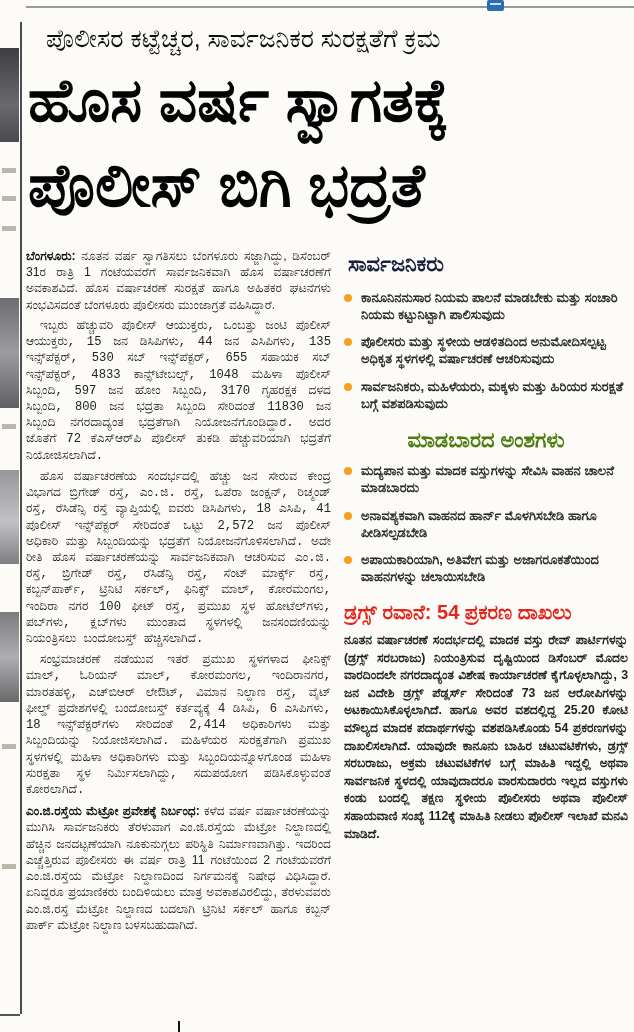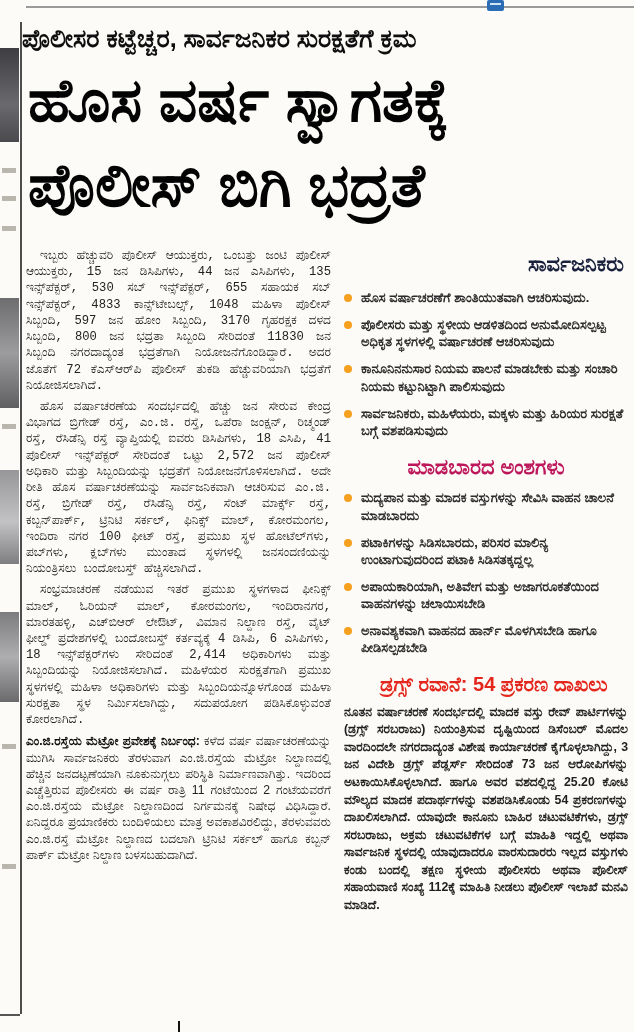--- a/index.html
+++ b/index.html
@@ -27,22 +27,22 @@
   .frag3 { top:470px; height:94px;  background:linear-gradient(180deg,#97979a,#c2c2c4 55%,#7e7e81); }
   .frag4 { top:612px; height:90px;  background:linear-gradient(180deg,#7c7c7f,#aeaeb0 50%,#6a6a6d); }
   .mark { position:absolute; left:2px; width:14px; height:5px; background:#b9b6ae; }
   .m1 { top:168px; } .m2 { top:196px; } .m3 { top:226px; } .m4 { top:424px; } .m5 { top:744px; } .m6 { top:864px; }
   .strip-footline { position:absolute; left:0; top:1014px; width:20px; height:2px; background:#555; }
   .bottom-tick { position:absolute; left:178px; top:1021px; width:2px; height:11px; background:#111; }
 
   
   .content { position:absolute; left:22px; top:0; width:612px; height:1032px; }
   .kicker {
-    position:absolute; top:24px; left:0; width:580px;
-    font-size:25px; font-weight:bold; color:#0e0e0e; letter-spacing:0;
+    position:absolute; top:24px; left:24px; width:580px;
+    font-size:25px; font-weight:normal; color:#0e0e0e; letter-spacing:0;
   }
   .headline {
     position:absolute; top:58px; left:6px; width:600px;
     font-size:60px; line-height:1.42; font-weight:900; color:#030303;
   }
   .headline span { display:block; }
 
   .columns {
     position:absolute; top:248px; left:4px; width:604px; height:774px;
     display:flex; gap:13px; overflow:hidden;
@@ -51,21 +51,21 @@
   .col-right { flex:1; overflow:hidden; padding-right:2px; }
 
   .body-para {
     font-size:12.2px; line-height:1.33; text-align:justify;
     color:#222; margin-bottom:5px;
   }
   .body-para.indent { text-indent:14px;font-family:Liberation Mono, monospace; }
   .dateline, .runin { font-weight:bold; color:#0d0d0d; }
 
   .dos-title {
-    text-align:right; font-size:21px; font-weight:bold; line-height:1.38;
+    text-align:left; font-size:21px; font-weight:bold; line-height:1.38;
     margin:2px 4px 10px 4px;
   }
   .donts-title {
     text-align:center; font-size:21px; font-weight:bold; line-height:1.3;
     margin:14px 4px 9px 4px;
   }
   .bullet-item { display:flex; gap:9px; margin-bottom:10px; }
   .bullet-dot {
     flex:0 0 auto; width:8px; height:8px; border-radius:50%;
     margin-top:5px;
@@ -107,67 +107,60 @@
     <div class="kicker">ಪೊಲೀಸರ ಕಟ್ಟೆಚ್ಚರ, ಸಾರ್ವಜನಿಕರ ಸುರಕ್ಷತೆಗೆ ಕ್ರಮ</div>
 
     <h1 class="headline">
       <span>ಹೊಸ ವರ್ಷ ಸ್ವಾಗತಕ್ಕೆ</span>
       <span>ಪೊಲೀಸ್ ಬಿಗಿ ಭದ್ರತೆ</span>
     </h1>
 
     <div class="columns">
 
       <div class="col-left">
+        <p class="body-para"><strong class="dateline">ಬೆಂಗಳೂರು:</strong><span> ನೂತನ ವರ್ಷ ಸ್ವಾಗತಿಸಲು ಬೆಂಗಳೂರು ಸಜ್ಜಾಗಿದ್ದು, ಡಿಸೆಂಬರ್ 31ರ ರಾತ್ರಿ 1 ಗಂಟೆಯವರೆಗೆ ಸಾರ್ವಜನಿಕವಾಗಿ ಹೊಸ ವರ್ಷಾಚರಣೆಗೆ ಅವಕಾಶವಿದೆ. ಹೊಸ ವರ್ಷಾಚರಣೆ ಸುರಕ್ಷತೆ ಹಾಗೂ ಅಹಿತಕರ ಘಟನೆಗಳು ಸಂಭವಿಸದಂತೆ ಬೆಂಗಳೂರು ಪೊಲೀಸರು ಮುಂಜಾಗ್ರತೆ ವಹಿಸಿದ್ದಾರೆ.</span></p>
         <p class="body-para indent">ಇಬ್ಬರು ಹೆಚ್ಚುವರಿ ಪೊಲೀಸ್ ಆಯುಕ್ತರು, ಒಂಬತ್ತು ಜಂಟಿ ಪೊಲೀಸ್ ಆಯುಕ್ತರು, 15 ಜನ ಡಿಸಿಪಿಗಳು, 44 ಜನ ಎಸಿಪಿಗಳು, 135 ಇನ್ಸ್‌ಪೆಕ್ಟರ್, 530 ಸಬ್ ಇನ್ಸ್‌ಪೆಕ್ಟರ್, 655 ಸಹಾಯಕ ಸಬ್ ಇನ್ಸ್‌ಪೆಕ್ಟರ್, 4833 ಕಾನ್ಸ್‌ಟೇಬಲ್ಸ್, 1048 ಮಹಿಳಾ ಪೊಲೀಸ್ ಸಿಬ್ಬಂದಿ, 597 ಜನ ಹೋಂ ಸಿಬ್ಬಂದಿ, 3170 ಗೃಹರಕ್ಷಕ ದಳದ ಸಿಬ್ಬಂದಿ, 800 ಜನ ಭದ್ರತಾ ಸಿಬ್ಬಂದಿ ಸೇರಿದಂತೆ 11830 ಜನ ಸಿಬ್ಬಂದಿ ನಗರದಾದ್ಯಂತ ಭದ್ರತೆಗಾಗಿ ನಿಯೋಜನೆಗೊಂಡಿದ್ದಾರೆ. ಅದರ ಜೊತೆಗೆ 72 ಕೆಎಸ್‌ಆರ್‌ಪಿ ಪೊಲೀಸ್ ತುಕಡಿ ಹೆಚ್ಚುವರಿಯಾಗಿ ಭದ್ರತೆಗೆ ನಿಯೋಜಿಸಲಾಗಿದೆ.</p>
         <p class="body-para indent">ಹೊಸ ವರ್ಷಾಚರಣೆಯ ಸಂದರ್ಭದಲ್ಲಿ ಹೆಚ್ಚು ಜನ ಸೇರುವ ಕೇಂದ್ರ ವಿಭಾಗದ ಬ್ರಿಗೇಡ್ ರಸ್ತೆ, ಎಂ.ಜಿ. ರಸ್ತೆ, ಒಪೆರಾ ಜಂಕ್ಷನ್, ರಿಚ್ಮಂಡ್ ರಸ್ತೆ, ರೆಸಿಡೆನ್ಸಿ ರಸ್ತೆ ವ್ಯಾಪ್ತಿಯಲ್ಲಿ ಐವರು ಡಿಸಿಪಿಗಳು, 18 ಎಸಿಪಿ, 41 ಪೊಲೀಸ್ ಇನ್ಸ್‌ಪೆಕ್ಟರ್ ಸೇರಿದಂತೆ ಒಟ್ಟು 2,572 ಜನ ಪೊಲೀಸ್ ಅಧಿಕಾರಿ ಮತ್ತು ಸಿಬ್ಬಂದಿಯನ್ನು ಭದ್ರತೆಗೆ ನಿಯೋಜನೆಗೊಳಿಸಲಾಗಿದೆ. ಅದೇ ರೀತಿ ಹೊಸ ವರ್ಷಾಚರಣೆಯನ್ನು ಸಾರ್ವಜನಿಕವಾಗಿ ಆಚರಿಸುವ ಎಂ.ಜಿ. ರಸ್ತೆ, ಬ್ರಿಗೇಡ್ ರಸ್ತೆ, ರೆಸಿಡೆನ್ಸಿ ರಸ್ತೆ, ಸೆಂಟ್ ಮಾರ್ಕ್ಸ್ ರಸ್ತೆ, ಕಬ್ಬನ್‌ಪಾರ್ಕ್, ಟ್ರಿನಿಟಿ ಸರ್ಕಲ್, ಫಿನಿಕ್ಸ್ ಮಾಲ್, ಕೋರಮಂಗಲ, ಇಂದಿರಾ ನಗರ 100 ಫೀಟ್ ರಸ್ತೆ, ಪ್ರಮುಖ ಸ್ಥಳ ಹೋಟೆಲ್‌ಗಳು, ಪಬ್‌ಗಳು, ಕ್ಲಬ್‌ಗಳು ಮುಂತಾದ ಸ್ಥಳಗಳಲ್ಲಿ ಜನಸಂದಣಿಯನ್ನು ನಿಯಂತ್ರಿಸಲು ಬಂದೋಬಸ್ತ್ ಹೆಚ್ಚಿಸಲಾಗಿದೆ.</p>
         <p class="body-para indent">ಸಂಭ್ರಮಾಚರಣೆ ನಡೆಯುವ ಇತರೆ ಪ್ರಮುಖ ಸ್ಥಳಗಳಾದ ಫೀನಿಕ್ಸ್ ಮಾಲ್, ಓರಿಯನ್ ಮಾಲ್, ಕೋರಮಂಗಲ, ಇಂದಿರಾನಗರ, ಮಾರತಹಳ್ಳಿ, ಎಚ್‌ಬಿಆರ್ ಲೇಔಟ್, ವಿಮಾನ ನಿಲ್ದಾಣ ರಸ್ತೆ, ವೈಟ್ ಫೀಲ್ಡ್ ಪ್ರದೇಶಗಳಲ್ಲಿ ಬಂದೋಬಸ್ತ್ ಕರ್ತವ್ಯಕ್ಕೆ 4 ಡಿಸಿಪಿ, 6 ಎಸಿಪಿಗಳು, 18 ಇನ್ಸ್‌ಪೆಕ್ಟರ್‌ಗಳು ಸೇರಿದಂತೆ 2,414 ಅಧಿಕಾರಿಗಳು ಮತ್ತು ಸಿಬ್ಬಂದಿಯನ್ನು ನಿಯೋಜಿಸಲಾಗಿದೆ. ಮಹಿಳೆಯರ ಸುರಕ್ಷತೆಗಾಗಿ ಪ್ರಮುಖ ಸ್ಥಳಗಳಲ್ಲಿ ಮಹಿಳಾ ಅಧಿಕಾರಿಗಳು ಮತ್ತು ಸಿಬ್ಬಂದಿಯನ್ನೊಳಗೊಂಡ ಮಹಿಳಾ ಸುರಕ್ಷತಾ ಸ್ಥಳ ನಿರ್ಮಿಸಲಾಗಿದ್ದು, ಸದುಪಯೋಗ ಪಡಿಸಿಕೊಳ್ಳುವಂತೆ ಕೋರಲಾಗಿದೆ.</p>
         <p class="body-para"><strong class="runin">ಎಂ.ಜಿ.ರಸ್ತೆಯ ಮೆಟ್ರೋ ಪ್ರವೇಶಕ್ಕೆ ನಿರ್ಬಂಧ:</strong><span> ಕಳೆದ ವರ್ಷ ವರ್ಷಾಚರಣೆಯನ್ನು ಮುಗಿಸಿ ಸಾರ್ವಜನಿಕರು ತೆರಳುವಾಗ ಎಂ.ಜಿ.ರಸ್ತೆಯ ಮೆಟ್ರೋ ನಿಲ್ದಾಣದಲ್ಲಿ ಹೆಚ್ಚಿನ ಜನದಟ್ಟಣೆಯಾಗಿ ನೂಕುನುಗ್ಗಲು ಪರಿಸ್ಥಿತಿ ನಿರ್ಮಾಣವಾಗಿತ್ತು. ಇದರಿಂದ ಎಚ್ಚೆತ್ತಿರುವ ಪೊಲೀಸರು ಈ ವರ್ಷ ರಾತ್ರಿ 11 ಗಂಟೆಯಿಂದ 2 ಗಂಟೆಯವರೆಗೆ ಎಂ.ಜಿ.ರಸ್ತೆಯ ಮೆಟ್ರೋ ನಿಲ್ದಾಣದಿಂದ ನಿರ್ಗಮನಕ್ಕೆ ನಿಷೇಧ ವಿಧಿಸಿದ್ದಾರೆ. ಏನಿದ್ದರೂ ಪ್ರಯಾಣಿಕರು ಬಂದಿಳಿಯಲು ಮಾತ್ರ ಅವಕಾಶವಿರಲಿದ್ದು, ತೆರಳುವವರು ಎಂ.ಜಿ.ರಸ್ತೆ ಮೆಟ್ರೋ ನಿಲ್ದಾಣದ ಬದಲಾಗಿ ಟ್ರಿನಿಟಿ ಸರ್ಕಲ್ ಹಾಗೂ ಕಬ್ಬನ್ ಪಾರ್ಕ್ ಮೆಟ್ರೋ ನಿಲ್ದಾಣ ಬಳಸಬಹುದಾಗಿದೆ.</span></p>
       </div>
 
       <div class="col-right">
 
         <div class="dos-title" style="color:#19213d;">
           <span>ಸಾರ್ವಜನಿಕರು</span><br>
         </div>
 
         <div class="bullet-item">
           <span class="bullet-dot" style="background:#f5a01e;"></span>
-          <span class="bullet-text">ಹೊಸ ವರ್ಷಾಚರಣೆಗೆ ಶಾಂತಿಯುತವಾಗಿ ಆಚರಿಸುವುದು.</span>
+          <span class="bullet-text">ಕಾನೂನಿನನುಸಾರ ನಿಯಮ ಪಾಲನೆ ಮಾಡಬೇಕು ಮತ್ತು ಸಂಚಾರಿ ನಿಯಮ ಕಟ್ಟುನಿಟ್ಟಾಗಿ ಪಾಲಿಸುವುದು</span>
         </div>
         <div class="bullet-item">
           <span class="bullet-dot" style="background:#f5a01e;"></span>
           <span class="bullet-text">ಪೊಲೀಸರು ಮತ್ತು ಸ್ಥಳೀಯ ಆಡಳಿತದಿಂದ ಅನುಮೋದಿಸಲ್ಪಟ್ಟ ಅಧಿಕೃತ ಸ್ಥಳಗಳಲ್ಲಿ ವರ್ಷಾಚರಣೆ ಆಚರಿಸುವುದು</span>
         </div>
         <div class="bullet-item">
           <span class="bullet-dot" style="background:#f5a01e;"></span>
-          <span class="bullet-text">ಕಾನೂನಿನನುಸಾರ ನಿಯಮ ಪಾಲನೆ ಮಾಡಬೇಕು ಮತ್ತು ಸಂಚಾರಿ ನಿಯಮ ಕಟ್ಟುನಿಟ್ಟಾಗಿ ಪಾಲಿಸುವುದು</span>
-        </div>
-        <div class="bullet-item">
-          <span class="bullet-dot" style="background:#f5a01e;"></span>
           <span class="bullet-text">ಸಾರ್ವಜನಿಕರು, ಮಹಿಳೆಯರು, ಮಕ್ಕಳು ಮತ್ತು ಹಿರಿಯರ ಸುರಕ್ಷತೆ ಬಗ್ಗೆ ವಶಪಡಿಸುವುದು</span>
         </div>
 
-        <div class="donts-title" style="color:#be185d;">ಮಾಡಬಾರದ ಅಂಶಗಳು</div>
+        <div class="donts-title" style="color:#4d7c0f;">ಮಾಡಬಾರದ ಅಂಶಗಳು</div>
 
         <div class="bullet-item">
           <span class="bullet-dot" style="background:#f5a01e;"></span>
           <span class="bullet-text">ಮದ್ಯಪಾನ ಮತ್ತು ಮಾದಕ ವಸ್ತುಗಳನ್ನು ಸೇವಿಸಿ ವಾಹನ ಚಾಲನೆ ಮಾಡಬಾರದು</span>
         </div>
         <div class="bullet-item">
           <span class="bullet-dot" style="background:#f5a01e;"></span>
-          <span class="bullet-text">ಪಟಾಕಿಗಳನ್ನು ಸಿಡಿಸಬಾರದು, ಪರಿಸರ ಮಾಲಿನ್ಯ ಉಂಟಾಗುವುದರಿಂದ ಪಟಾಕಿ ಸಿಡಿಸತಕ್ಕದ್ದಲ್ಲ</span>
+          <span class="bullet-text">ಅನಾವಶ್ಯಕವಾಗಿ ವಾಹನದ ಹಾರ್ನ್ ಮೊಳಗಿಸಬೇಡಿ ಹಾಗೂ ಪೀಡಿಸಲ್ಪಡಬೇಡಿ</span>
         </div>
         <div class="bullet-item">
           <span class="bullet-dot" style="background:#f5a01e;"></span>
           <span class="bullet-text">ಅಪಾಯಕಾರಿಯಾಗಿ, ಅತಿವೇಗ ಮತ್ತು ಅಜಾಗರೂಕತೆಯಿಂದ ವಾಹನಗಳನ್ನು ಚಲಾಯಿಸಬೇಡಿ</span>
         </div>
-        <div class="bullet-item">
-          <span class="bullet-dot" style="background:#f5a01e;"></span>
-          <span class="bullet-text">ಅನಾವಶ್ಯಕವಾಗಿ ವಾಹನದ ಹಾರ್ನ್ ಮೊಳಗಿಸಬೇಡಿ ಹಾಗೂ ಪೀಡಿಸಲ್ಪಡಬೇಡಿ</span>
-        </div>
 
-        <div class="drugs-title" style="color:#e4261c;margin-left:36px;">ಡ್ರಗ್ಸ್ ರವಾನೆ: 54 ಪ್ರಕರಣ ದಾಖಲು</div>
+        <div class="drugs-title" style="color:#e4261c;">ಡ್ರಗ್ಸ್ ರವಾನೆ: 54 ಪ್ರಕರಣ ದಾಖಲು</div>
         <p class="drugs-body">ನೂತನ ವರ್ಷಾಚರಣೆ ಸಂದರ್ಭದಲ್ಲಿ ಮಾದಕ ವಸ್ತು ರೇವ್ ಪಾರ್ಟಿಗಳನ್ನು (ಡ್ರಗ್ಸ್ ಸರಬರಾಜು) ನಿಯಂತ್ರಿಸುವ ದೃಷ್ಟಿಯಿಂದ ಡಿಸೆಂಬರ್ ಮೊದಲ ವಾರದಿಂದಲೇ ನಗರದಾದ್ಯಂತ ವಿಶೇಷ ಕಾರ್ಯಾಚರಣೆ ಕೈಗೊಳ್ಳಲಾಗಿದ್ದು, 3 ಜನ ವಿದೇಶಿ ಡ್ರಗ್ಸ್ ಪೆಡ್ಲರ್ಸ್ ಸೇರಿದಂತೆ 73 ಜನ ಆರೋಪಿಗಳನ್ನು ಅಟಕಾಯಿಸಿಕೊಳ್ಳಲಾಗಿದೆ. ಹಾಗೂ ಅವರ ವಶದಲ್ಲಿದ್ದ 25.20 ಕೋಟಿ ಮೌಲ್ಯದ ಮಾದಕ ಪದಾರ್ಥಗಳನ್ನು ವಶಪಡಿಸಿಕೊಂಡು 54 ಪ್ರಕರಣಗಳನ್ನು ದಾಖಲಿಸಲಾಗಿದೆ. ಯಾವುದೇ ಕಾನೂನು ಬಾಹಿರ ಚಟುವಟಿಕೆಗಳು, ಡ್ರಗ್ಸ್ ಸರಬರಾಜು, ಅಕ್ರಮ ಚಟುವಟಿಕೆಗಳ ಬಗ್ಗೆ ಮಾಹಿತಿ ಇದ್ದಲ್ಲಿ ಅಥವಾ ಸಾರ್ವಜನಿಕ ಸ್ಥಳದಲ್ಲಿ ಯಾವುದಾದರೂ ವಾರಸುದಾರರು ಇಲ್ಲದ ವಸ್ತುಗಳು ಕಂಡು ಬಂದಲ್ಲಿ ತಕ್ಷಣ ಸ್ಥಳೀಯ ಪೊಲೀಸರು ಅಥವಾ ಪೊಲೀಸ್ ಸಹಾಯವಾಣಿ ಸಂಖ್ಯೆ 112ಕ್ಕೆ ಮಾಹಿತಿ ನೀಡಲು ಪೊಲೀಸ್ ಇಲಾಖೆ ಮನವಿ ಮಾಡಿದೆ.</p>
 
       </div>
     </div>
   </div>
 </div>
 
 </body></html>

